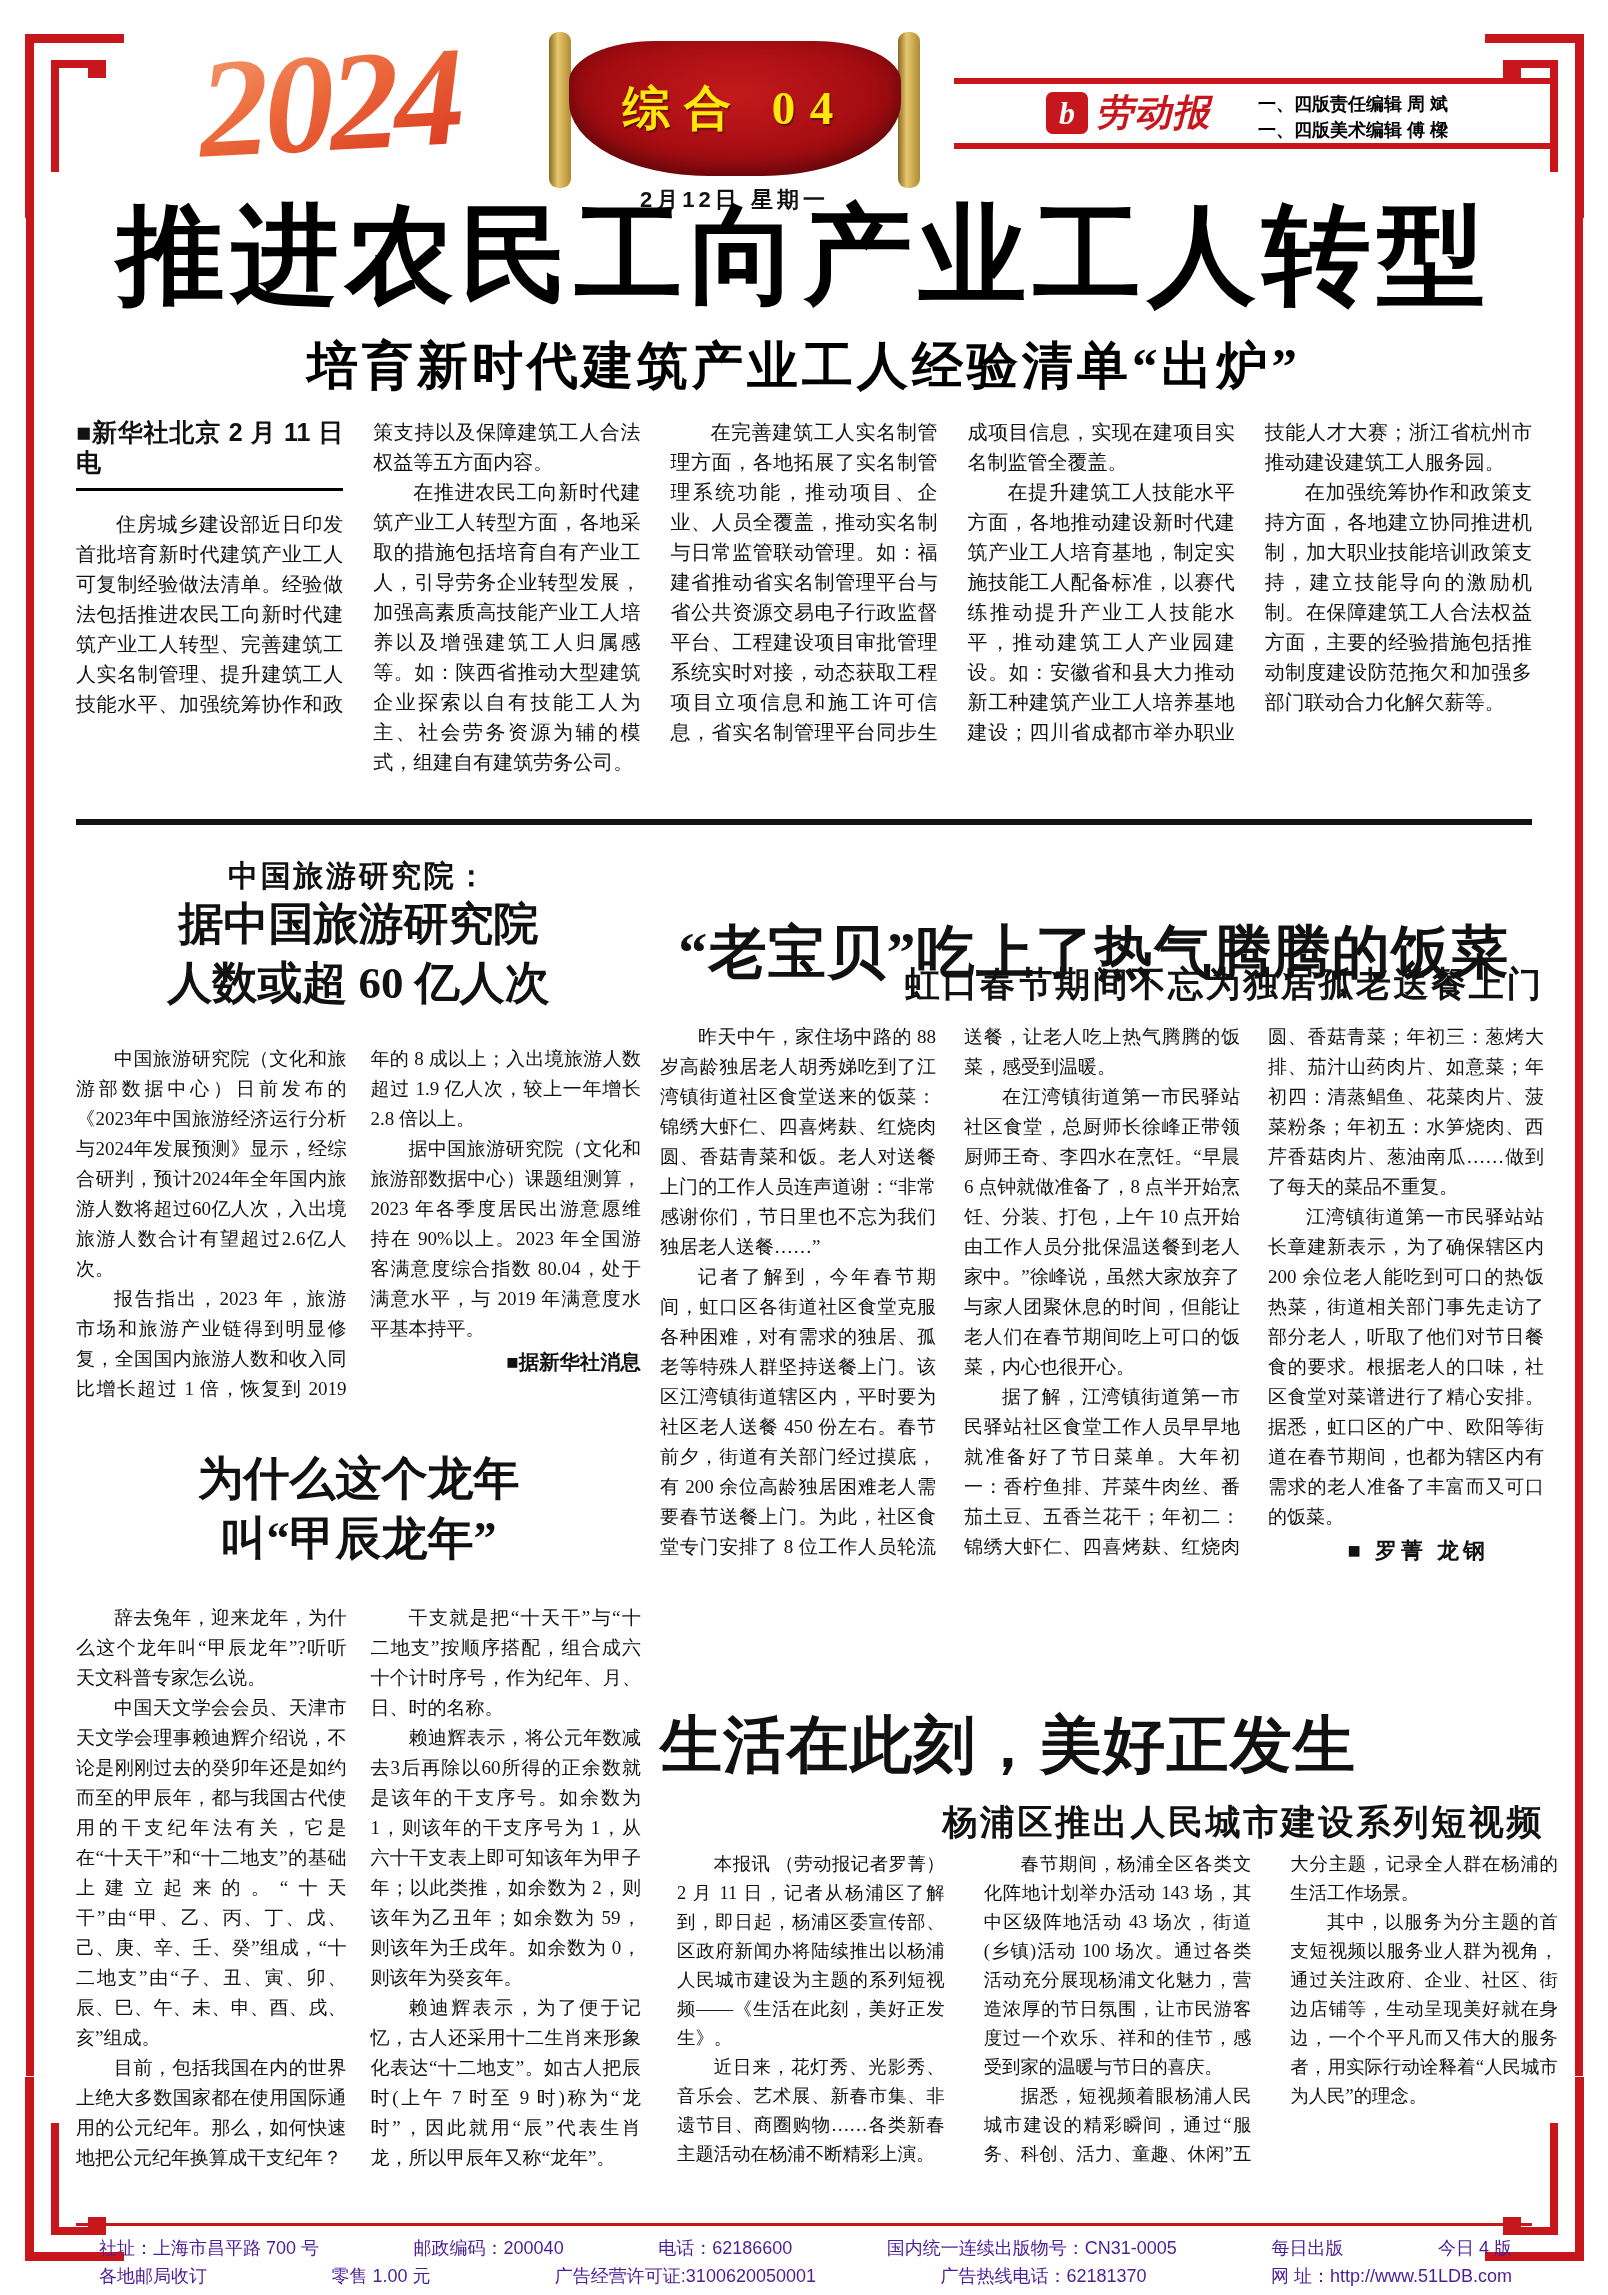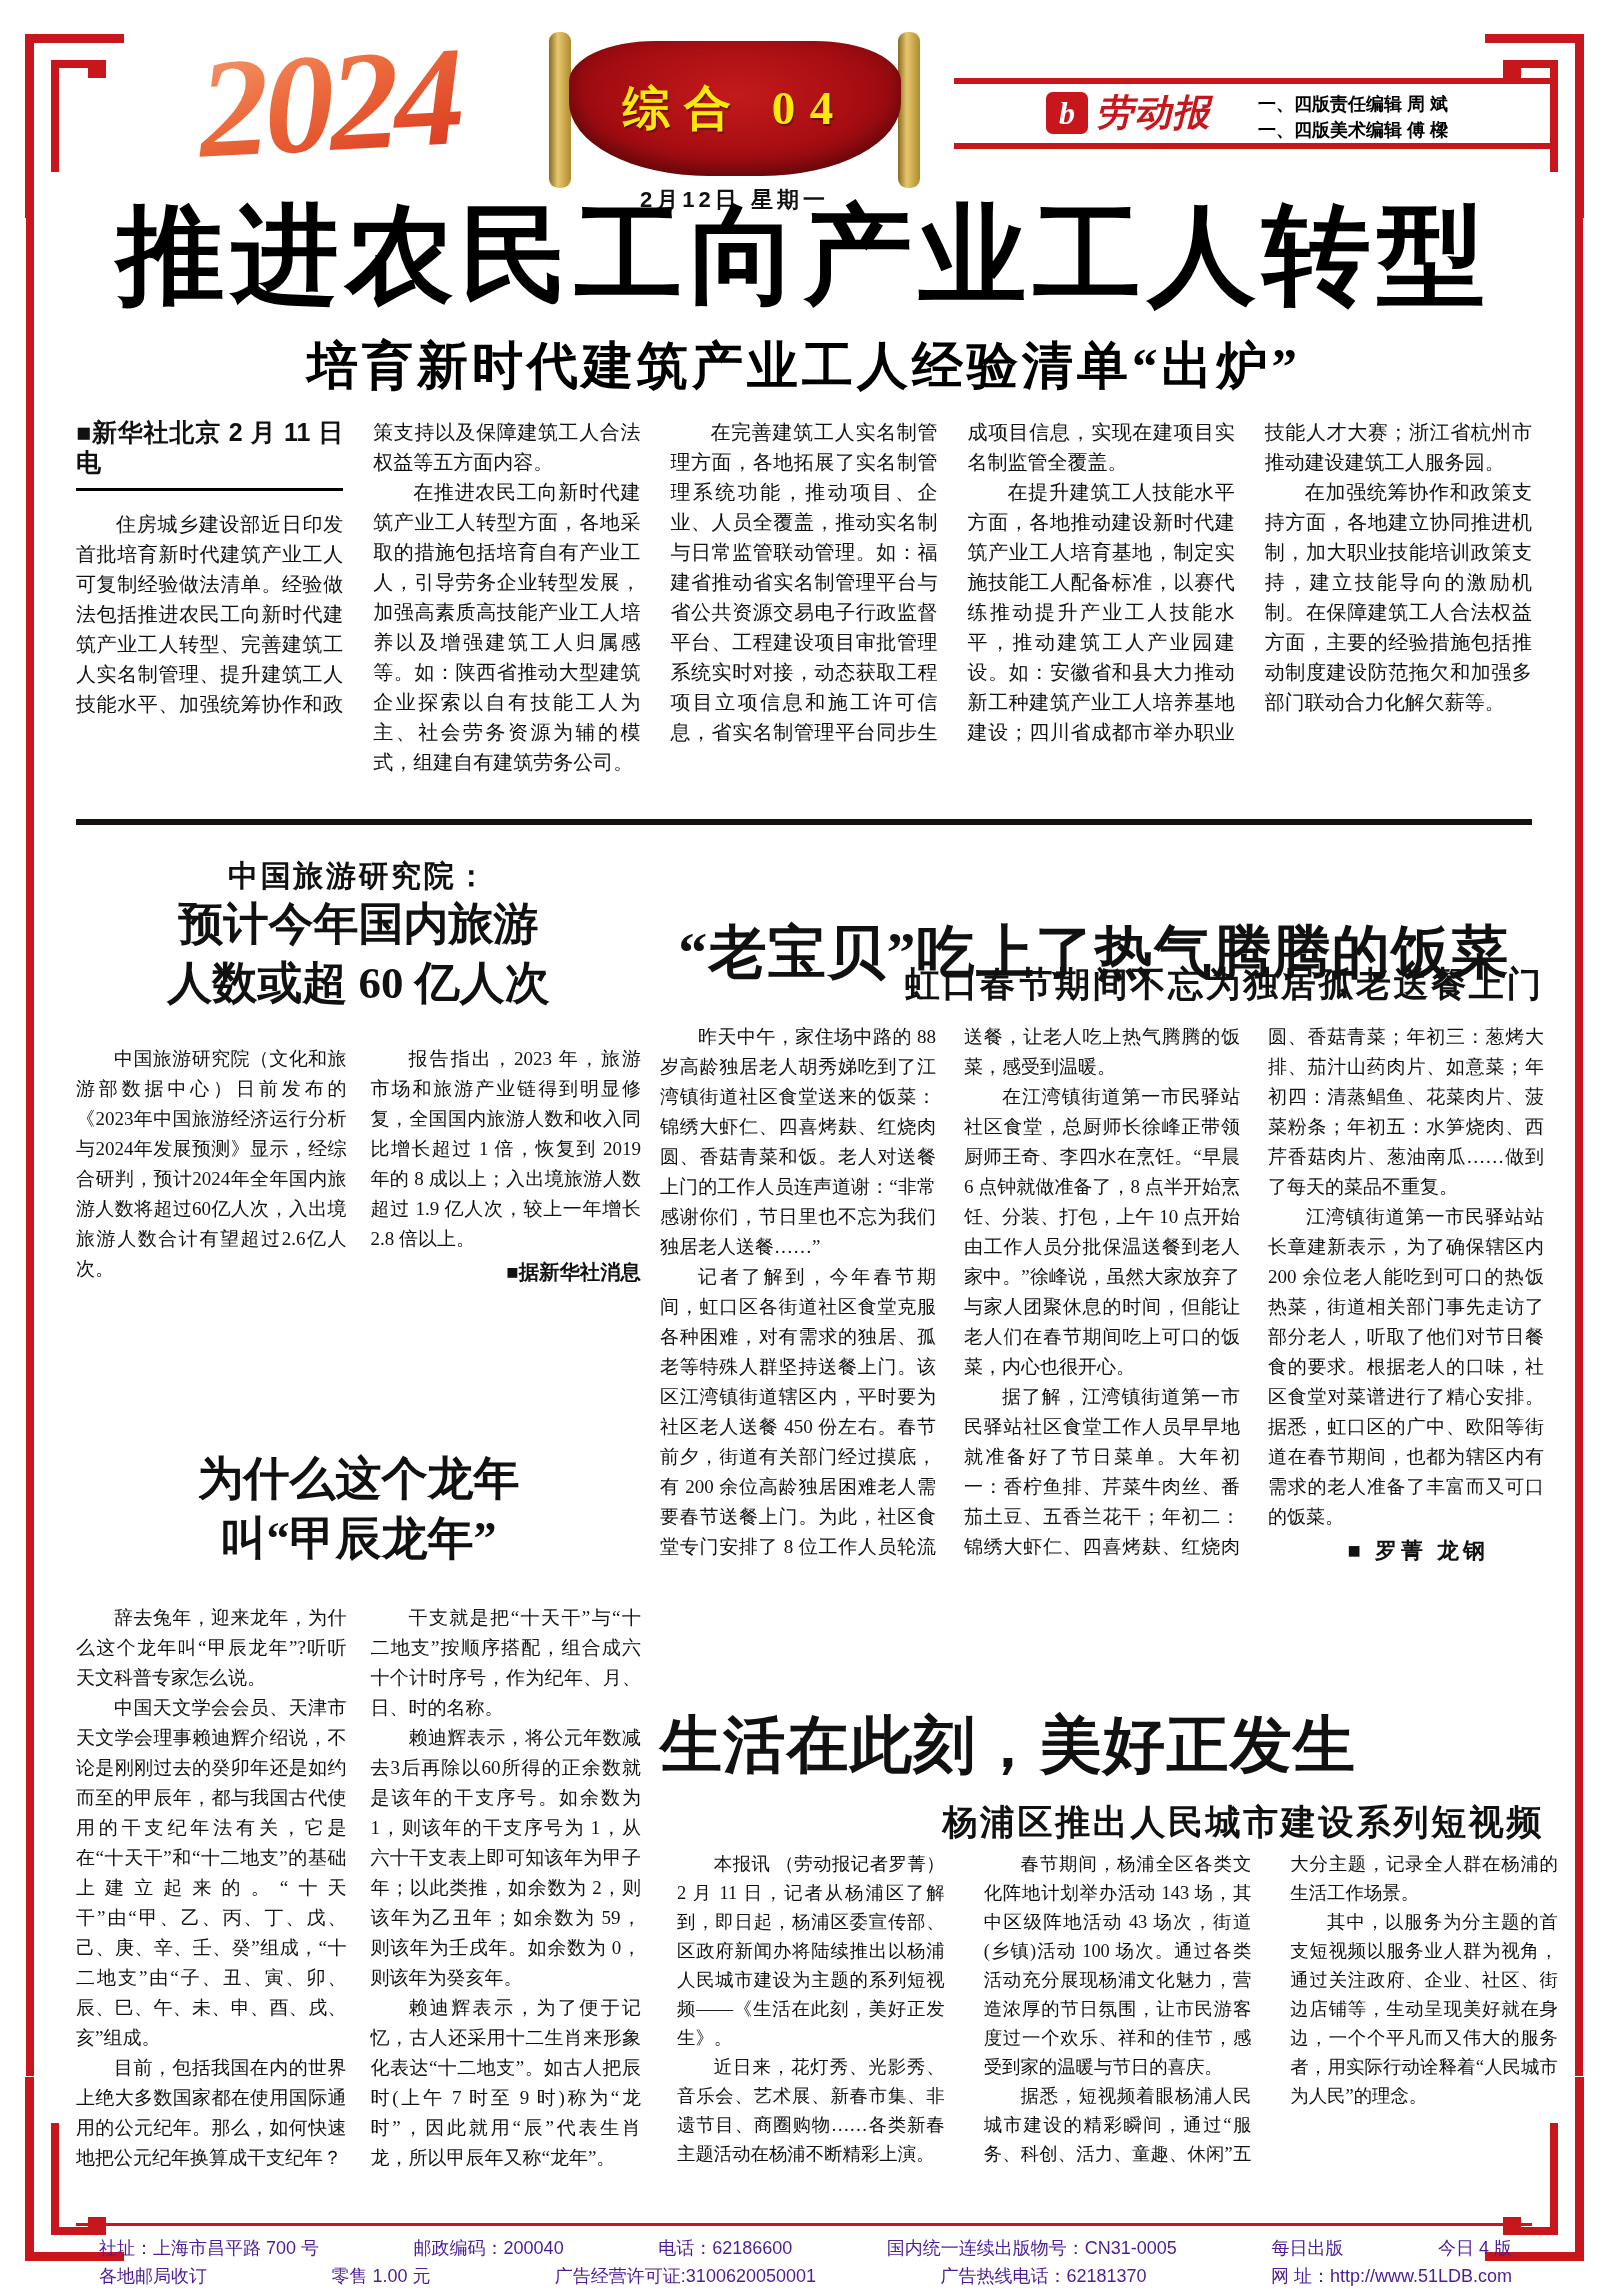--- a/index.html
+++ b/index.html
@@ -162,27 +162,28 @@
         <p class="para">在完善建筑工人实名制管理方面，各地拓展了实名制管理系统功能，推动项目、企业、人员全覆盖，推动实名制与日常监管联动管理。如：福建省推动省实名制管理平台与省公共资源交易电子行政监督平台、工程建设项目审批管理系统实时对接，动态获取工程项目立项信息和施工许可信息，省实名制管理平台同步生成项目信息，实现在建项目实名制监管全覆盖。</p>
         <p class="para">在提升建筑工人技能水平方面，各地推动建设新时代建筑产业工人培育基地，制定实施技能工人配备标准，以赛代练推动提升产业工人技能水平，推动建筑工人产业园建设。如：安徽省和县大力推动新工种建筑产业工人培养基地建设；四川省成都市举办职业技能人才大赛；浙江省杭州市推动建设建筑工人服务园。</p>
         <p class="para">在加强统筹协作和政策支持方面，各地建立协同推进机制，加大职业技能培训政策支持，建立技能导向的激励机制。在保障建筑工人合法权益方面，主要的经验措施包括推动制度建设防范拖欠和加强多部门联动合力化解欠薪等。</p>
       </div>
   </div>
 
   <div class="black-rule"></div>
 
   <div class="t-kicker">中国旅游研究院：</div>
   <div class="t-title">
-    <div>预计今年国内旅游</div>
+    <div>据中国旅游研究院</div>
     <div>人数或超 60 亿人次</div>
   </div>
   <div class="body-cols a-tourism">
     <div>
         <p class="para">中国旅游研究院（文化和旅游部数据中心）日前发布的《2023年中国旅游经济运行分析与2024年发展预测》显示，经综合研判，预计2024年全年国内旅游人数将超过60亿人次，入出境旅游人数合计有望超过2.6亿人次。</p>
         <p class="para">报告指出，2023 年，旅游市场和旅游产业链得到明显修复，全国国内旅游人数和收入同比增长超过 1 倍，恢复到 2019 年的 8 成以上；入出境旅游人数超过 1.9 亿人次，较上一年增长 2.8 倍以上。</p>
+        <p class="para">据中国旅游研究院（文化和旅游部数据中心）课题组测算，2023 年各季度居民出游意愿维持在 90%以上。2023 年全国游客满意度综合指数 80.04，处于满意水平，与 2019 年满意度水平基本持平。</p>
       </div>
     <span class="flow-byline-r">■据新华社消息</span>
   </div>
 
   <div class="e-title">“老宝贝”吃上了热气腾腾的饭菜</div>
   <div class="e-subtitle">虹口春节期间不忘为独居孤老送餐上门</div>
   <div class="body-cols a-elderly">
     <div>
         <p class="para">昨天中午，家住场中路的 88 岁高龄独居老人胡秀娣吃到了江湾镇街道社区食堂送来的饭菜：锦绣大虾仁、四喜烤麸、红烧肉圆、香菇青菜和饭。老人对送餐上门的工作人员连声道谢：“非常感谢你们，节日里也不忘为我们独居老人送餐……”</p>
         <p class="para">记者了解到，今年春节期间，虹口区各街道社区食堂克服各种困难，对有需求的独居、孤老等特殊人群坚持送餐上门。该区江湾镇街道辖区内，平时要为社区老人送餐 450 份左右。春节前夕，街道有关部门经过摸底，有 200 余位高龄独居困难老人需要春节送餐上门。为此，社区食堂专门安排了 8 位工作人员轮流送餐，让老人吃上热气腾腾的饭菜，感受到温暖。</p>

